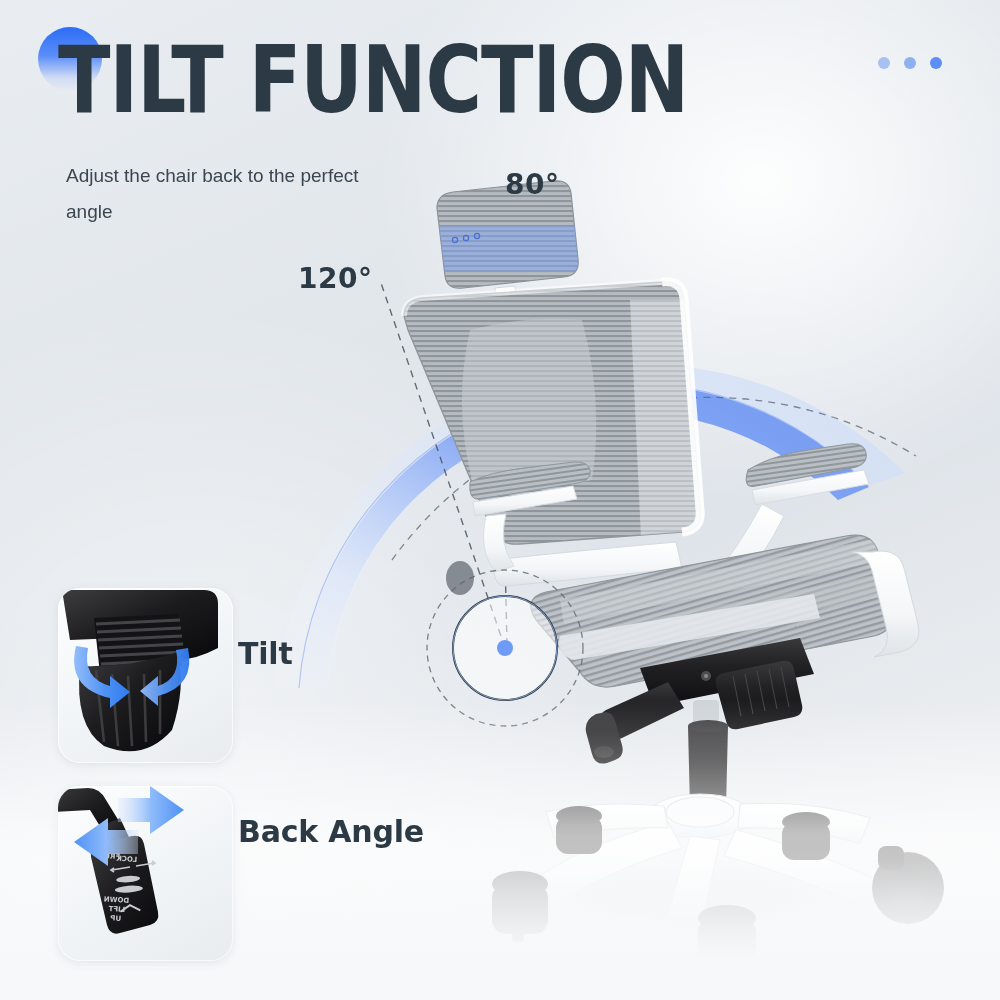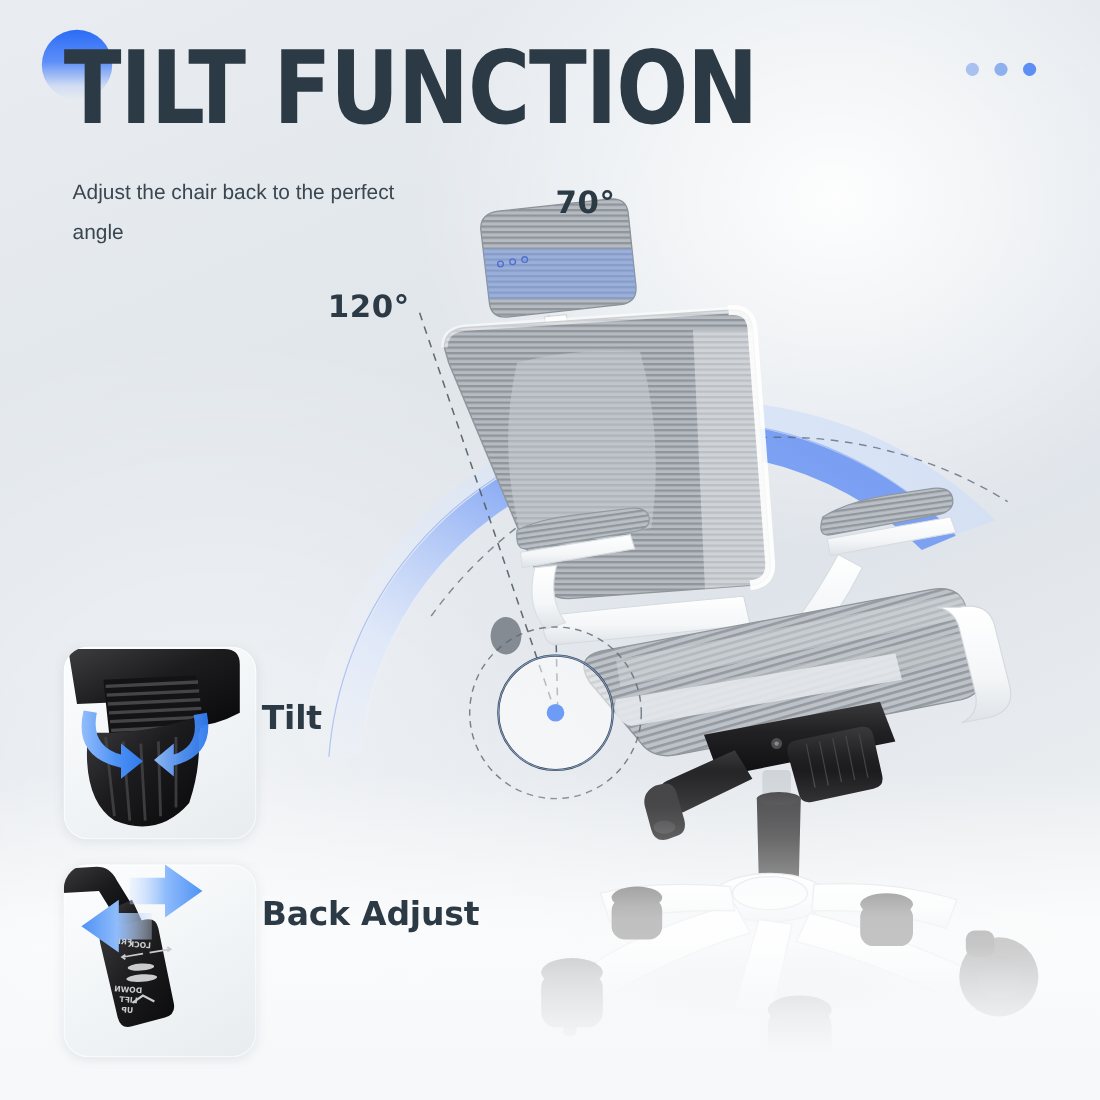--- a/index.html
+++ b/index.html
@@ -304,21 +304,21 @@
   <div class="blob"></div>
   <h1 class="title">TILT FUNCTION</h1>
   <div class="subtitle">Adjust the chair back to the perfect angle</div>
 
   <div class="dots">
     <i class="d1"></i>
     <i class="d2"></i>
     <i class="d3"></i>
   </div>
 
-  <div class="ang ang90">70°</div>
+  <div class="ang ang90">80°</div>
   <div class="ang ang120">120°</div>
 
   <div class="card" id="card1">
     <svg viewBox="0 0 175 175" width="175" height="175">
       <defs>
         <linearGradient id="knobG" x1="0" y1="0" x2="1" y2="1">
           <stop offset="0%" stop-color="#3d3d40"></stop>
           <stop offset="45%" stop-color="#1c1c1e"></stop>
           <stop offset="100%" stop-color="#09090b"></stop>
         </linearGradient>
@@ -405,16 +405,16 @@
         <ellipse cx="12" cy="12" rx="14" ry="3.4"></ellipse>
         <path d="M12 14 l0 16"></path>
         <path d="M2 34 l10 -6 l10 6" stroke="#c9cbcf" stroke-width="2" fill="none"></path>
       </g>
 
       <path d="M92 12 l0 -12 l34 24 l-34 24 l0 -12 l-32 0 l0 -24 z" fill="url(#arrR)"></path>
       <path d="M50 44 l0 -12 l-34 24 l34 24 l0 -12 l30 0 l0 -24 z" fill="url(#arrL)"></path>
     </svg>
   </div>
   <div class="ctext" id="ct2">
-    <span>Back Adjust</span>
+    <span>Back Angle</span>
   </div>
 
 </div>
 
 </body></html>

